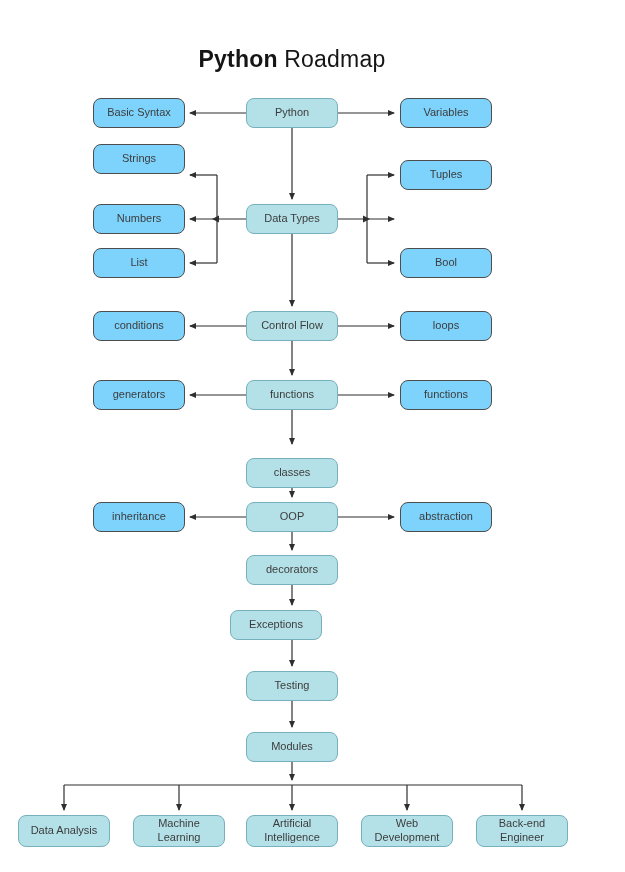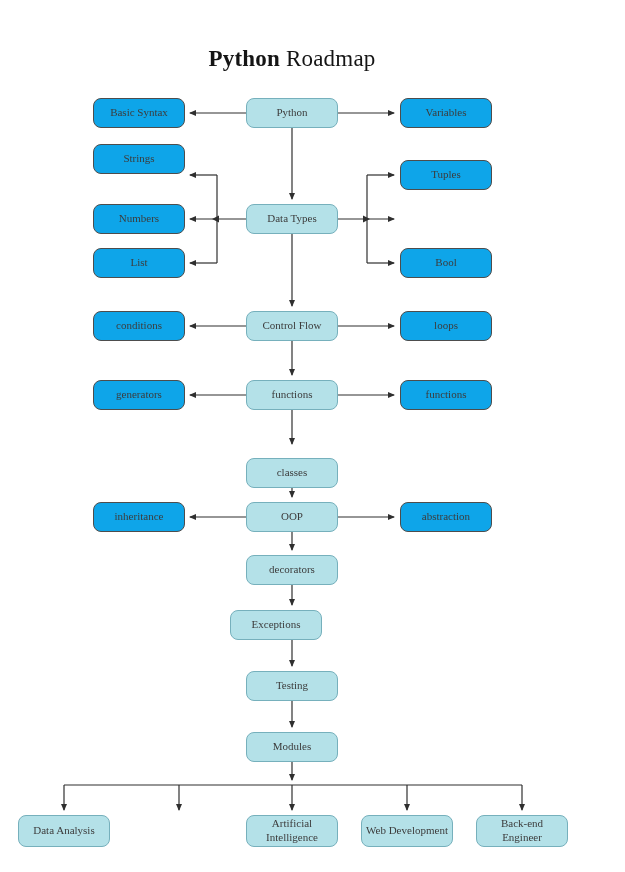--- a/index.html
+++ b/index.html
@@ -1,20 +1,20 @@
 <!DOCTYPE html>
 <html><head>
 <meta charset="utf-8">
 <style>
   html,body{margin:0;padding:0;background:#ffffff;}
   .canvas{
     position:relative;
     width:625px;height:872px;
     background:#ffffff;
-    font-family:Liberation Serif, serif;
+    font-family:Liberation Sans, sans-serif;
     overflow:hidden;
   }
   .title{
     position:absolute;
     top:46px;left:0;width:584px;
     text-align:center;
     font-size:23px;
     color:#151515;
     letter-spacing:0.2px;
   }
@@ -33,21 +33,21 @@
     font-size:11px;
     line-height:1.25;
     color:#3c3c3c;
     padding:1px 4px;
   }
   .node.primary{
     background:#b4e1e8;
     border:1px solid #76b0bc;
   }
   .node.plain{
-    background:#0ea5e9;
+    background:#7dd3fc;
     border:1px solid #4d4d4d;
   }
   .node.tall{height:32px;}
 
   
   #n-basic-syntax{left:93px;top:98px}
   #n-python{left:246px;top:98px}
   #n-variables{left:400px;top:98px}
   #n-strings{left:93px;top:144px}
   #n-numbers{left:93px;top:204px}
@@ -207,20 +207,23 @@
   <div class="node primary" id="n-testing">
       <span>Testing</span>
     </div>
   <div class="node primary" id="n-modules">
       <span>Modules</span>
     </div>
 
   <div class="node primary tall" id="n-data-analysis">
       <span>Data Analysis</span>
     </div>
+  <div class="node primary tall" id="n-machine-learning">
+      <span>Machine Learning</span>
+    </div>
   <div class="node primary tall" id="n-artificial-intelligence">
       <span>Artificial Intelligence</span>
     </div>
   <div class="node primary tall" id="n-web-development">
       <span>Web Development</span>
     </div>
   <div class="node primary tall" id="n-backend-engineer">
       <span>Back-end Engineer</span>
     </div>
 

